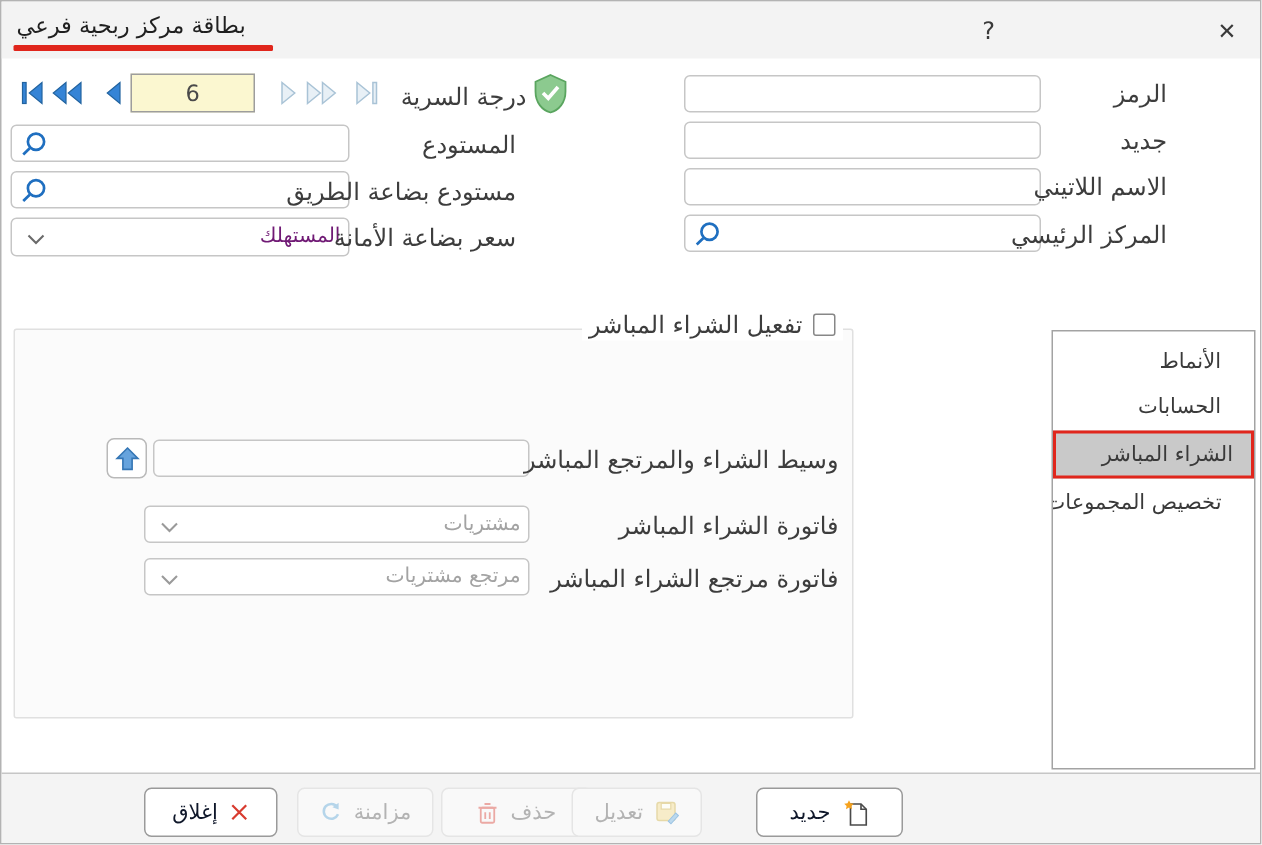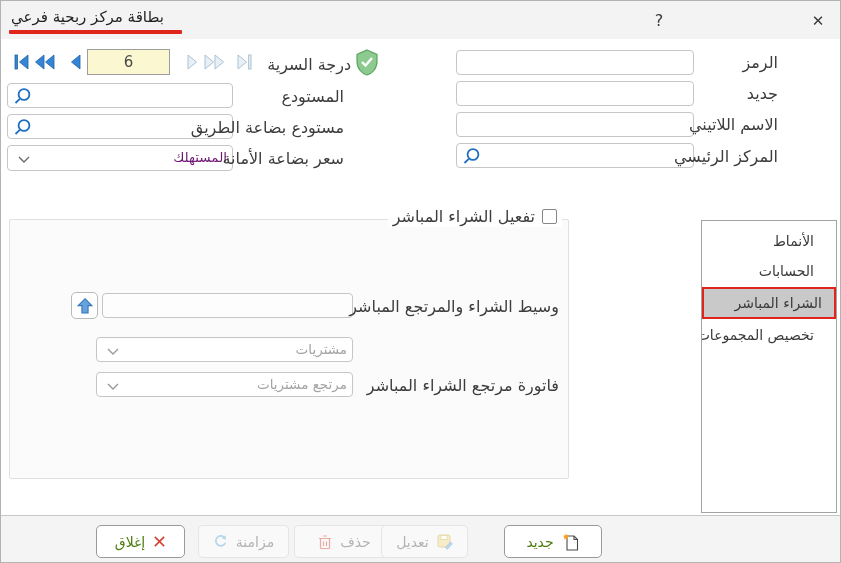--- a/index.html
+++ b/index.html
@@ -40,21 +40,21 @@
   .groupbox{left:8px;top:218px;width:560px;height:260px;background:#fbfbfb;border:1px solid #e0e0e0;box-sizing:border-box;border-radius:2px;}
   .legend{top:204px;right:278px;background:#ffffff;padding:0 5px;display:flex;align-items:center;gap:7px;height:22px;}
   .checkbox{width:15px;height:15px;background:#fff;border:1px solid #878787;border-radius:2px;box-sizing:border-box;}
   .upload-btn{left:70px;top:291px;width:27px;height:27px;background:#fff;border:1px solid #b9b9b9;border-radius:5px;
     box-sizing:border-box;display:flex;align-items:center;justify-content:center;}
   
   .footer-sep{left:0;top:514px;width:100%;height:1px;background:#c6c6c6;}
   .footer{left:0;top:515px;width:100%;height:48px;background:#f4f4f4;}
   .fbtn{position:absolute;top:524px;height:33px;border-radius:5px;font-family:"DejaVu Sans",sans-serif;
     font-size:14px;display:flex;align-items:center;justify-content:center;gap:8px;box-sizing:border-box;cursor:default;}
-  .fbtn.on{background:#ffffff;border:1px solid #9a9a9a;color:#4d7c0f;}
+  .fbtn.on{background:#ffffff;border:1px solid #9a9a9a;color:#0f172a;}
   .fbtn.off{background:#f9f9f9;border:1px solid #e5e5e5;color:#b3b3b3;}
 </style>
 </head>
 <body>
 
 <div class="window">
 
   <div class="abs titlebar"></div>
   <div class="abs title">بطاقة مركز ربحية فرعي</div>
   <div class="abs title-underline"></div>
@@ -166,20 +166,21 @@
   </div>
   <input class="abs tb" style="left: 101px; top: 292px; width: 251px; background: rgb(253, 253, 253);" value="">
   <div class="abs lbl" style="right:281px;top:296px">وسيط الشراء والمرتجع المباشر</div>
 
   <div class="abs tb selectbox" style="left:95px;top:336px;width:257px">
     <svg class="chev" width="14" height="9" viewBox="0 0 14 9">
         <polyline points="2,2 7,7 12,2" fill="none" stroke="#9a9a9a" stroke-width="1.4"></polyline>
       </svg>
     <span class="val dim">مشتريات</span>
   </div>
+  <div class="abs lbl" style="right:281px;top:340px">فاتورة الشراء المباشر</div>
 
   <div class="abs tb selectbox" style="left:95px;top:371px;width:257px">
     <svg class="chev" width="14" height="9" viewBox="0 0 14 9">
         <polyline points="2,2 7,7 12,2" fill="none" stroke="#9a9a9a" stroke-width="1.4"></polyline>
       </svg>
     <span class="val dim">مرتجع مشتريات</span>
   </div>
   <div class="abs lbl" style="right:281px;top:375px">فاتورة مرتجع الشراء المباشر</div>
 
   <div class="abs footer-sep"></div>

